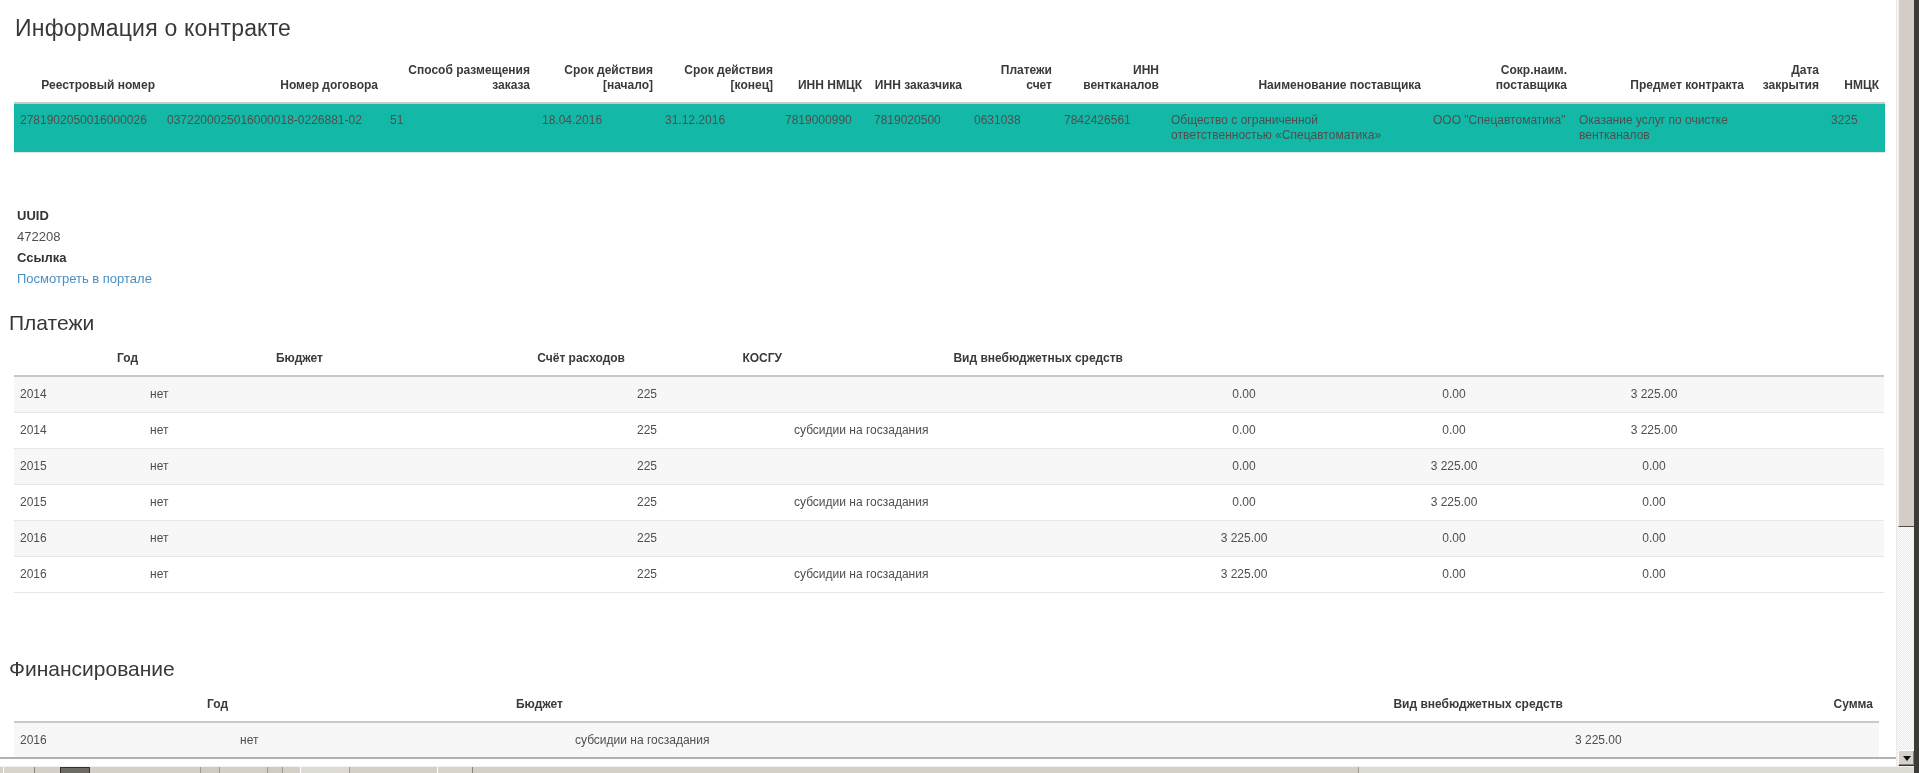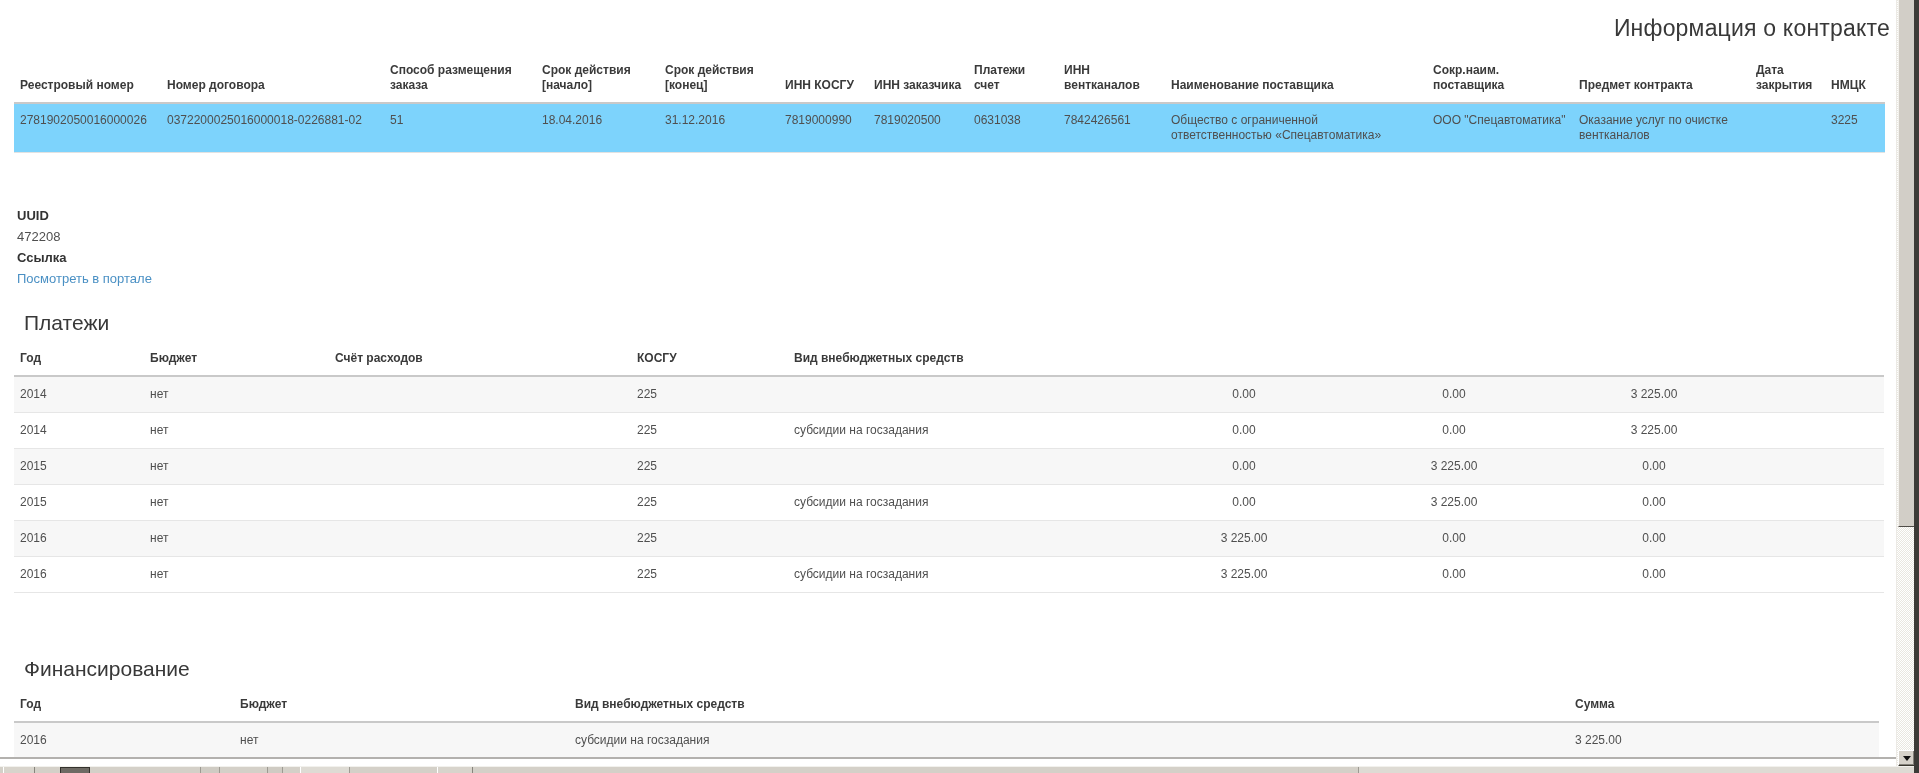--- a/index.html
+++ b/index.html
@@ -7,40 +7,40 @@
   body {
     background: #ffffff;
     font-family: "Liberation Sans", sans-serif;
     color: #4f4f4f;
     position: relative;
   }
   .content { position: absolute; left: 0; top: 0; width: 1890px; }
 
   h1.page-title {
     font-size: 23px; font-weight: 400; color: #383838;
-    margin: 15px 0 13px 15px; letter-spacing: 0.2px; text-align: right;
+    margin: 15px 0 13px 15px; letter-spacing: 0.2px;
   }
   h2.section-title {
     font-size: 21px; font-weight: 400; color: #383838;
-    margin: 0 0 8px 24px;
+    margin: 0 0 8px 9px;
   }
   h2.payments-heading { margin-top: 22px; }
   h2.financing-heading { margin-top: 64px; }
 
   table { border-collapse: collapse; table-layout: fixed; margin-left: 14px; font-size: 12px; }
   th {
-    text-align: left; font-weight: 700; color: #3a3a3a;
+    text-align: right; font-weight: 700; color: #3a3a3a;
     vertical-align: bottom; padding: 8px 6px 9px 6px;
     border-bottom: 2px solid #c9c9c9; line-height: 15px;
   }
   td { color: #4f4f4f; vertical-align: top; line-height: 15px; }
 
   
   .contract-table { width: 1871px; }
-  .contract-table td { background: #7dd3fc; padding: 9px 6px; border-bottom: 1px solid #e2e2e2; }
+  .contract-table td { background: #14b8a6; padding: 9px 6px; border-bottom: 1px solid #e2e2e2; }
 
   
   .payments-table { width: 1870px; }
   .payments-table td { padding: 10px 6px; border-bottom: 1px solid #e6e6e6; }
   .payments-table tbody tr:nth-child(odd) td { background: #f7f7f7; }
   .payments-table .num { text-align: center; }
   .payments-table .last { padding-right: 131px; }
 
   
   .financing-table { width: 1865px; }
@@ -120,21 +120,21 @@
       <col style="width:75px">
         <col style="width:60px">
     </colgroup>
     <thead>
       <tr>
         <th>Реестровый номер</th>
         <th>Номер договора</th>
         <th>Способ размещения заказа</th>
         <th>Срок действия [начало]</th>
         <th>Срок действия [конец]</th>
-        <th>ИНН КОСГУ</th>
+        <th>ИНН НМЦК</th>
         <th>ИНН заказчика</th>
         <th>Платежи счет</th>
         <th>ИНН вентканалов</th>
         <th>Наименование поставщика</th>
         <th>Сокр.наим. поставщика</th>
         <th>Предмет контракта</th>
         <th>Дата закрытия</th>
         <th>НМЦК</th>
       </tr>
     </thead>

